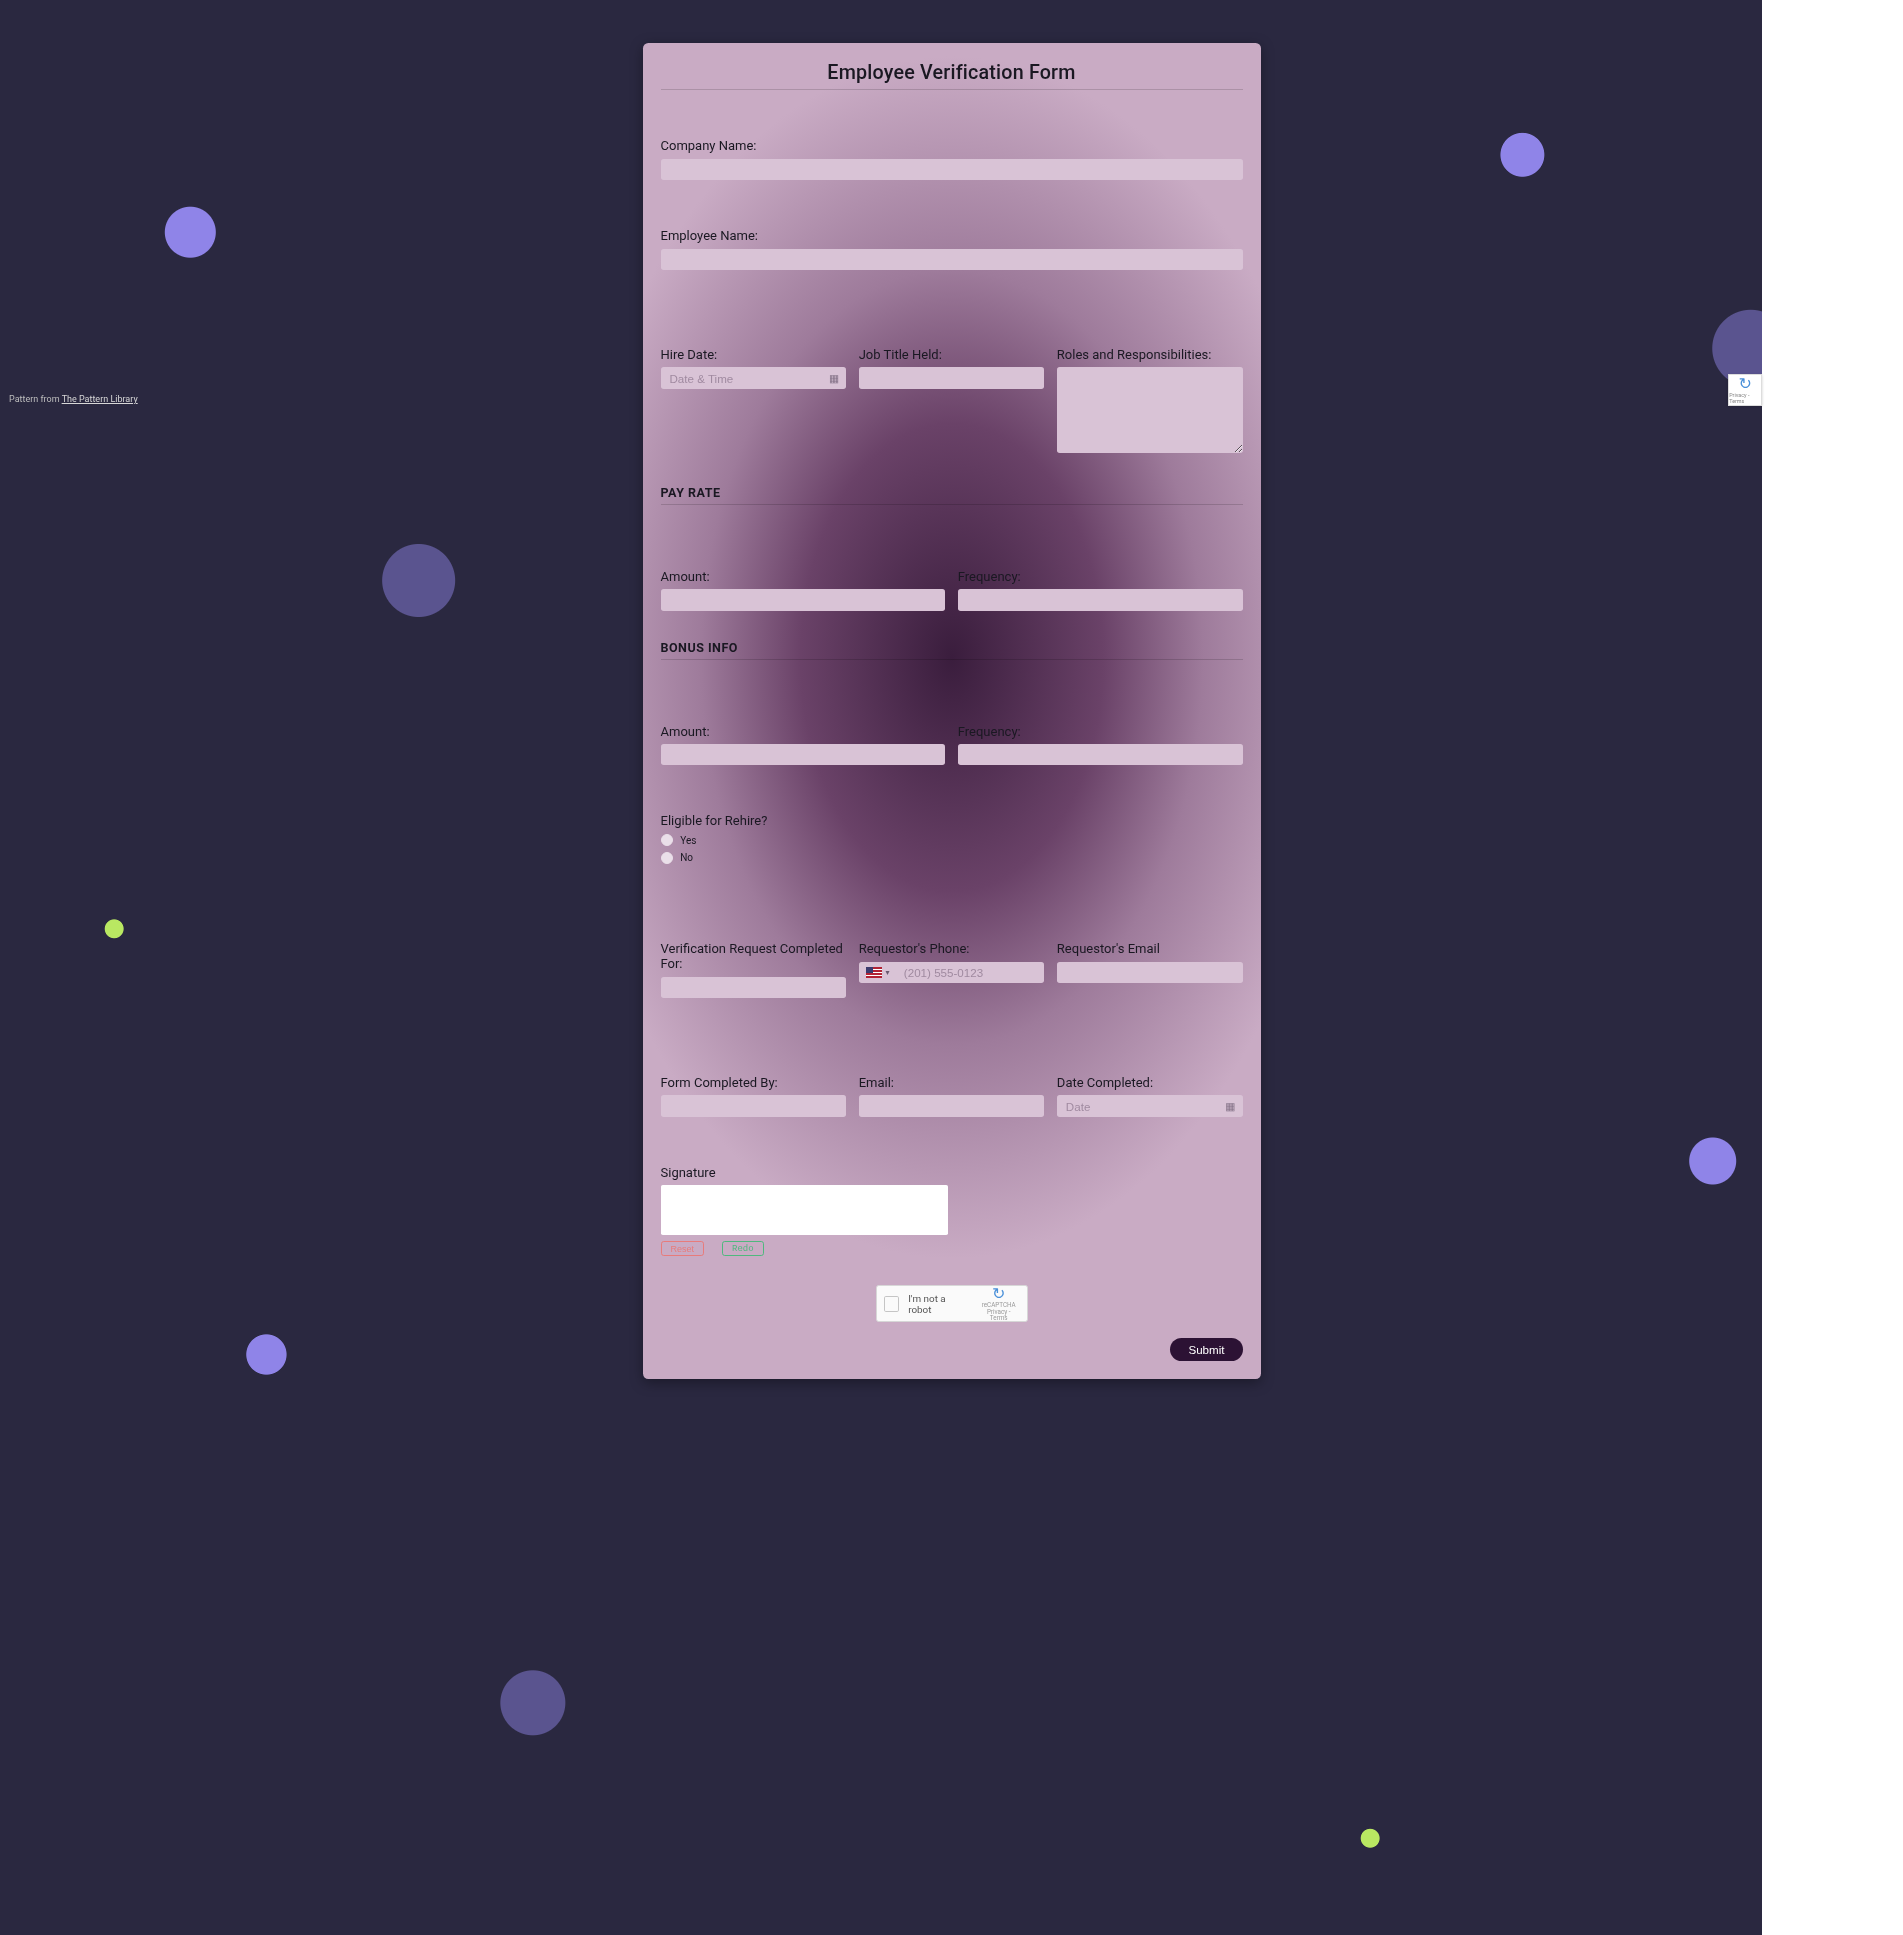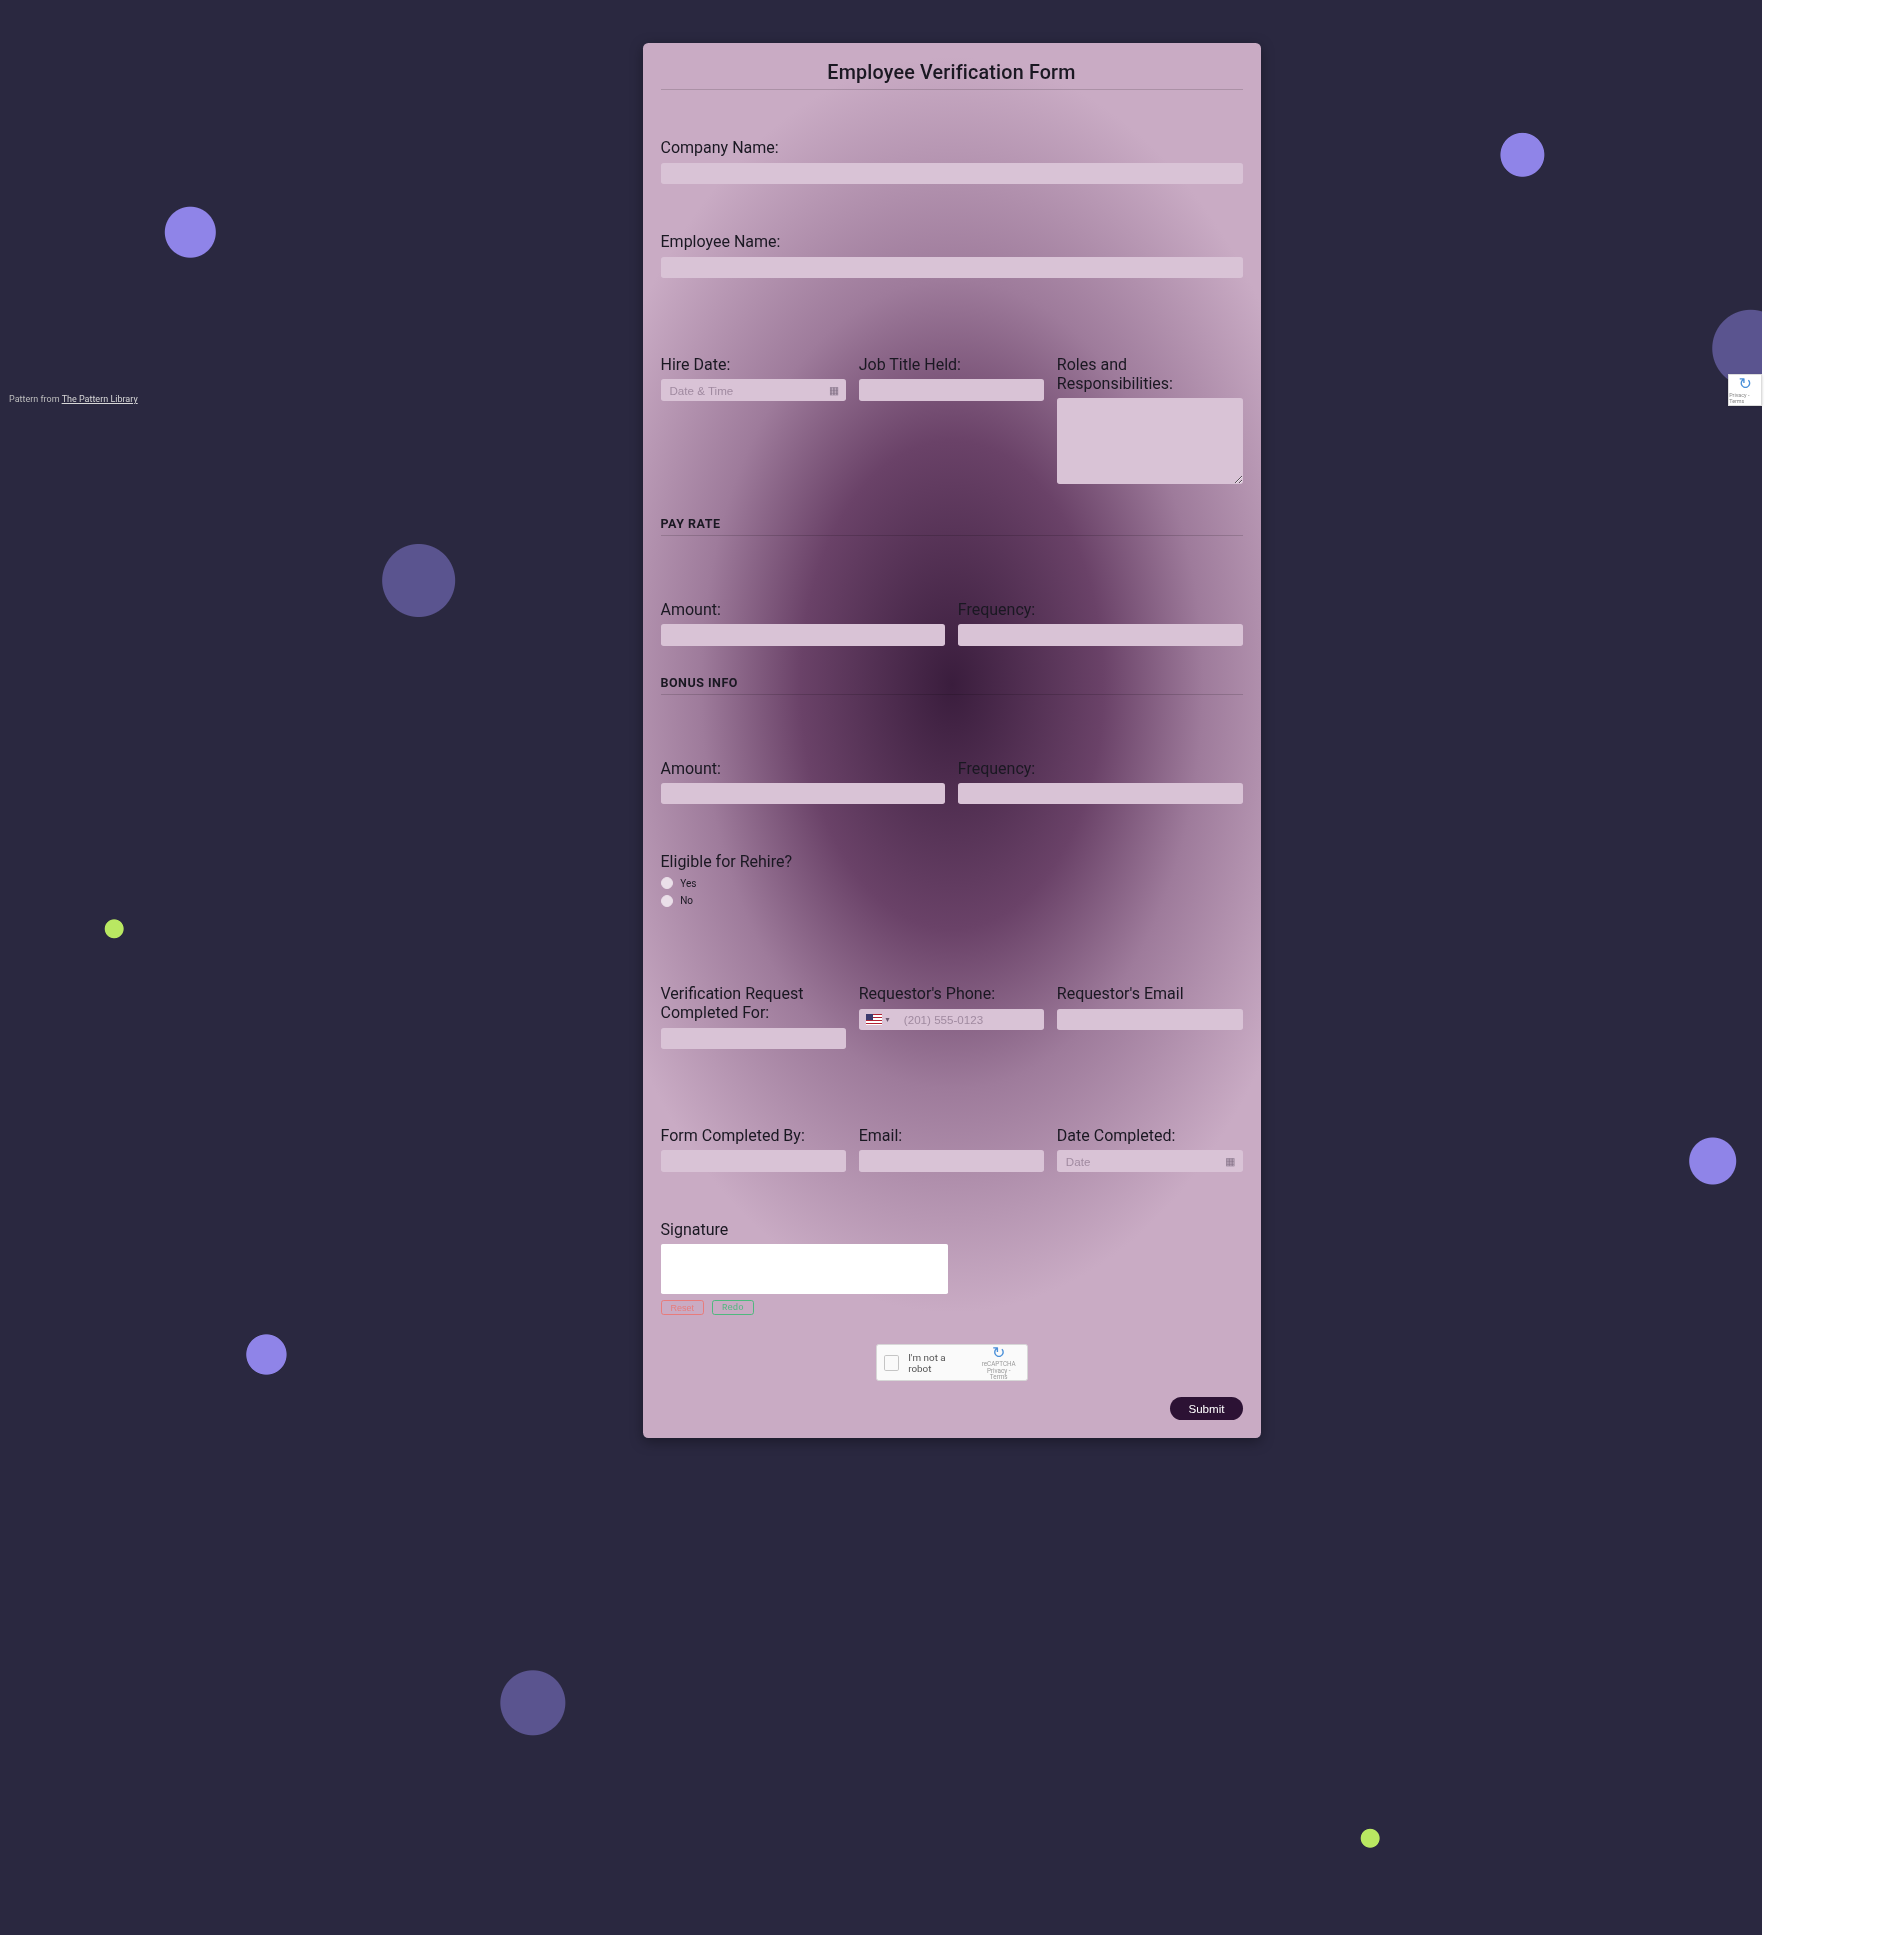--- a/index.html
+++ b/index.html
@@ -85,21 +85,21 @@
   h1.title {
     text-align: center;
     font-weight: 500;
     font-size: 19.7px;
     margin: 7.2px 0 5.4px;
     letter-spacing: 0.2px;
   }
   .hr { border-top: 0.9px solid var(--section-line); margin-bottom: 12.5px; }
 
   .field { margin-bottom: 29px; }
-  .label { font-size: 16px; color: var(--label); margin-bottom: 5.4px; display:block;margin-top:48px; }
+  .label { font-size: 13px; color: var(--label); margin-bottom: 5.4px; display:block;margin-top:48px; }
   input[type=text], textarea {
     width: 100%;
     border: none;
     border-radius: 2.7px;
     background: var(--input-bg);
     font-size: 11.6px;
     padding: 5.4px 9px;
     color: var(--text);
   }
   input[type=text]::placeholder, textarea::placeholder { color: var(--placeholder); }
@@ -147,21 +147,21 @@
     background-repeat: no-repeat;
     position: relative;
   }
   .flag::before { content:""; position:absolute; left:0; top:0; width:7.2px; height:6.3px; background:#3c3b6e; }
   .chev { font-size:8px; color:#6b5a70; }
   .phone-wrap input { border-radius: 0 2.7px 2.7px 0; }
 
   .sig-box {
     width: 287px; height: 50px; background:#fff; border-radius:1.8px;
   }
-  .sig-btns { display:flex; gap:8px; margin-top:5.4px; }
+  .sig-btns { display:flex; gap:18px; margin-top:5.4px; }
   .mini-btn {
     font-size: 9px;
     padding: 1.8px 9px;
     border-radius: 2.7px;
     background: transparent;
   }
   .mini-btn.reset { border:0.9px solid var(--reset-border); color: var(--reset-text); }
   .mini-btn.redo  { border:0.9px solid var(--redo-border);  color: var(--redo-text); font-family: Liberation Mono, monospace; }
 
   .captcha {

